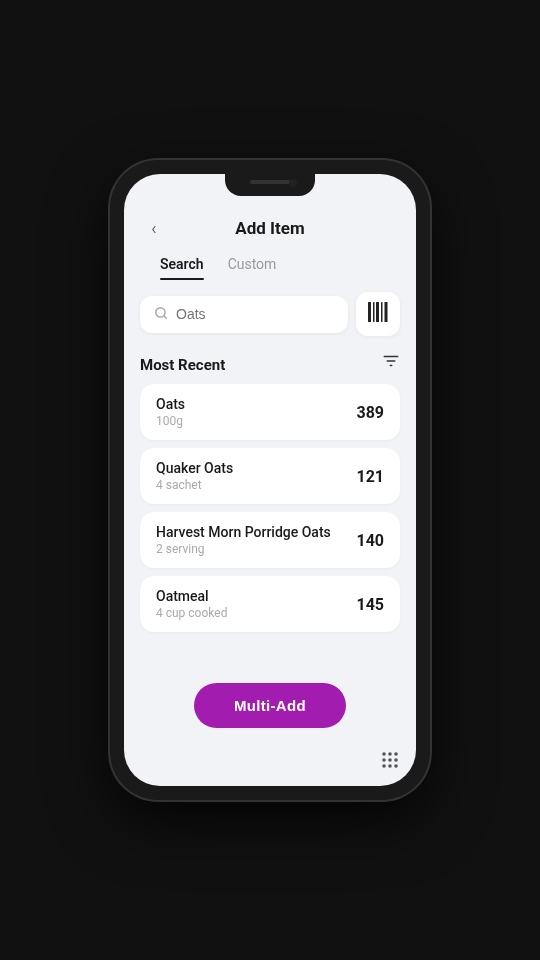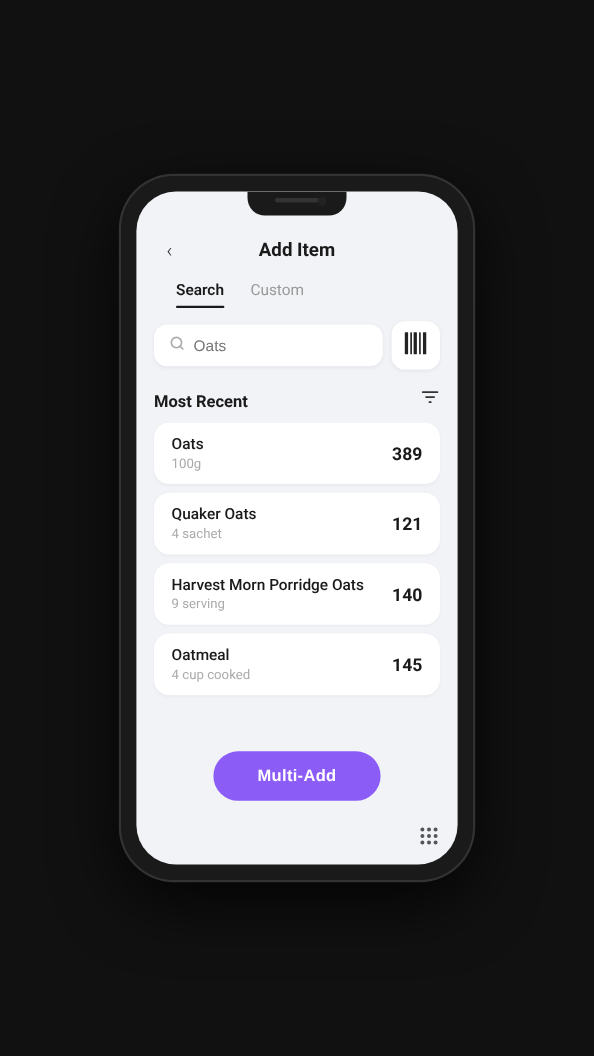--- a/index.html
+++ b/index.html
@@ -259,21 +259,21 @@
     }
 
     
     .bottom-bar {
       padding: 12px 16px 16px;
       display: flex;
       justify-content: center;
     }
 
     .multi-add-btn {
-      background: #8b5cf6;
+      background: #a21caf;
       color: #fff;
       border: none;
       border-radius: 30px;
       padding: 14px 40px;
       font-size: 15px;
       font-weight: 600;
       cursor: pointer;
       letter-spacing: 0.3px;
     }
 
@@ -363,21 +363,21 @@
           <div class="food-info">
             <span class="food-name">Quaker Oats</span>
             <span class="food-serving">4 sachet</span>
           </div>
           <span class="food-calories">121</span>
         </div>
 
         <div class="food-item">
           <div class="food-info">
             <span class="food-name">Harvest Morn Porridge Oats</span>
-            <span class="food-serving">9 serving</span>
+            <span class="food-serving">2 serving</span>
           </div>
           <span class="food-calories">140</span>
         </div>
 
         <div class="food-item">
           <div class="food-info">
             <span class="food-name">Oatmeal</span>
             <span class="food-serving">4 cup cooked</span>
           </div>
           <span class="food-calories">145</span>

